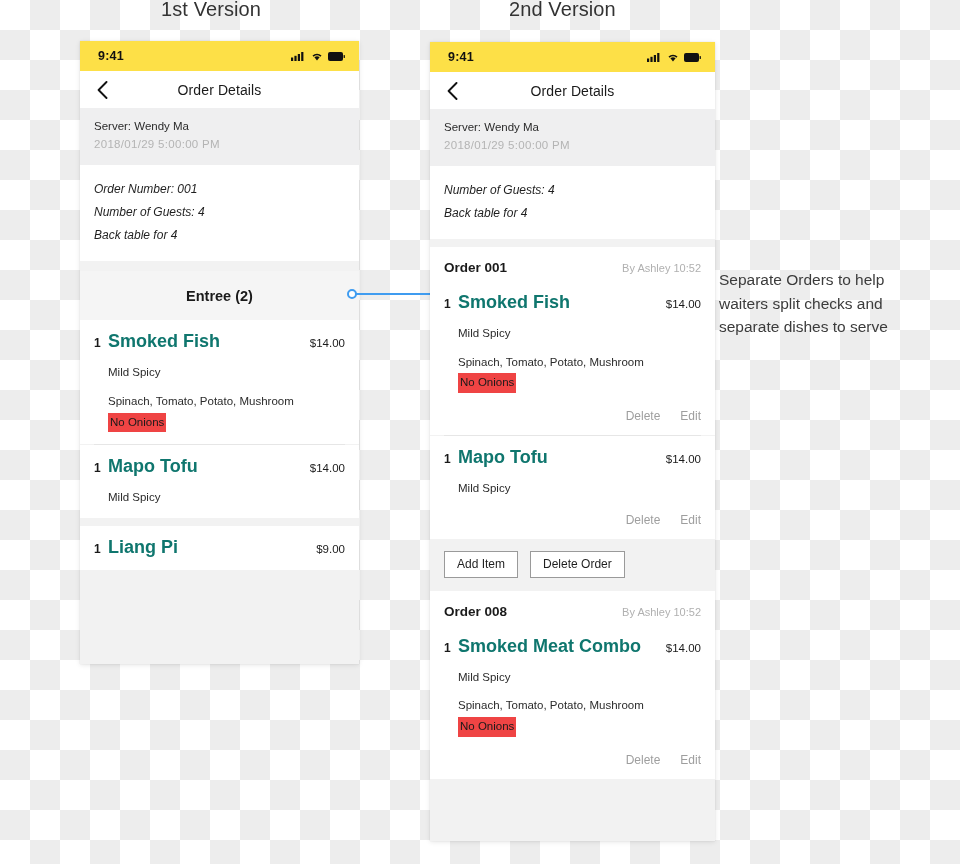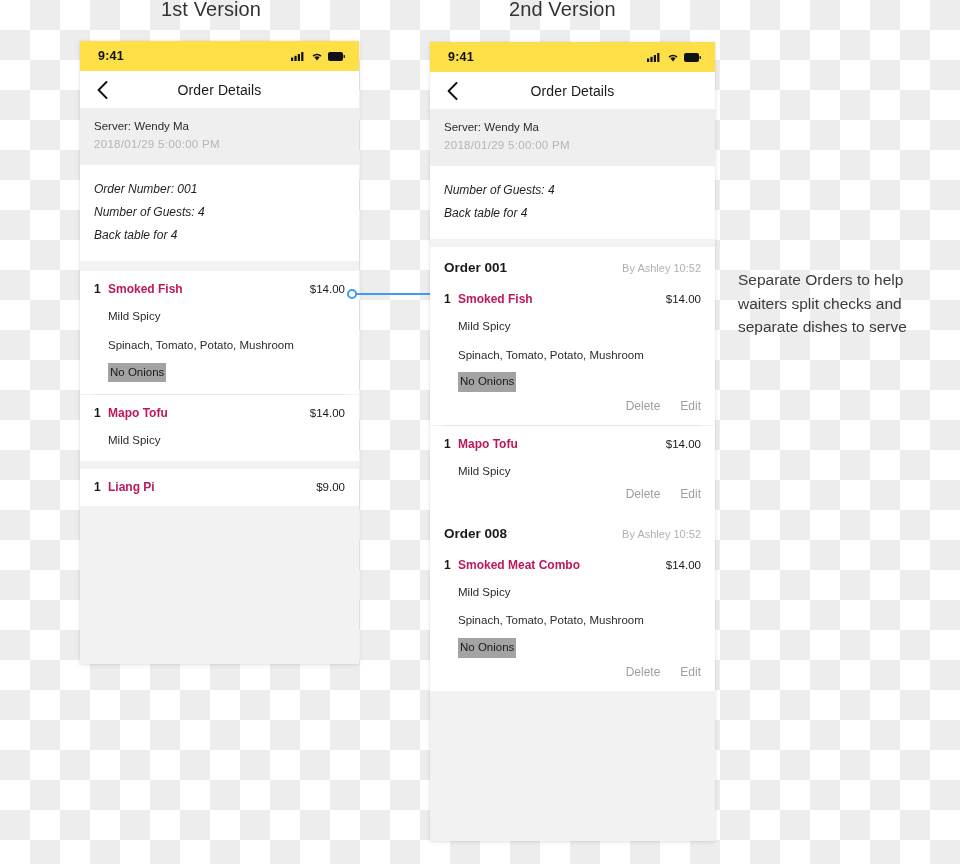--- a/index.html
+++ b/index.html
@@ -143,51 +143,51 @@
     align-items: baseline;
   }
   .dish-qty {
     font-size: 12px;
     font-weight: bold;
     color: #1a1a1a;
     width: 14px;
     flex: 0 0 14px;
   }
   .dish-name {
-    font-size: 12px;
+    font-size: 18px;
     font-weight: bold;
-    color: #be185d;
+    color: #0f766e;
     flex: 1 1 auto;
   }
   .dish-price {
     font-size: 11.5px;
     font-weight: normal;
     color: #1a1a1a;
     flex: 0 0 auto;
     white-space: nowrap;
   }
   .dish-opts { padding-left: 14px; }
   .dish-opt {
     font-size: 11.5px;
     color: #2b2b2b;
     line-height: 1.45;
     margin-top: 12px;
   }
   .dish-opt.note {
     display: inline-block;
-    background: #a3a3a3;
+    background: #ef4444;
     color: #1a1a1a;
     padding: 1px 2px 2px 2px;
-    margin-top: 9px;
+    margin-top: 3px;
   }
   .dish-actions {
     display: flex;
     justify-content: flex-end;
     gap: 20px;
-    margin-top: 7px;
+    margin-top: 16px;
   }
   .dish-actions span {
     font-size: 12px;
     color: #9e9e9e;
     cursor: pointer;
   }
   .rule {
     height: 1px;
     background: #e6e6e6;
     margin: 0 14px;
@@ -235,21 +235,21 @@
     left: 346px;
     top: 287px;
     width: 102px;
     height: 14px;
     pointer-events: none;
   }
 
   
   #annotation {
     position: absolute;
-    left: 738px;
+    left: 719px;
     top: 268px;
     width: 190px;
     font-size: 15.5px;
     line-height: 1.53;
     color: #3b3b3b;
   }
 </style>
 </head>
 <body>
 
@@ -299,20 +299,21 @@
   </div>
 
   <div class="card">
     <div class="info-line">Order Number: 001</div>
     <div class="info-line">Number of Guests: 4</div>
     <div class="info-line">Back table for 4</div>
   </div>
 
   <div class="spacer"></div>
 
+  <div class="section-header">Entree (2)</div>
   <div class="dish">
     <div class="dish-head">
       <span class="dish-qty">1</span>
       <span class="dish-name">Smoked Fish</span>
       <span class="dish-price">$14.00</span>
     </div>
     <div class="dish-opts">
       <div class="dish-opt">Mild Spicy</div>
       <div class="dish-opt">Spinach, Tomato, Potato, Mushroom</div>
       <div><span class="dish-opt note">No Onions</span></div>
@@ -426,20 +427,24 @@
     </div>
     <div class="dish-opts">
       <div class="dish-opt">Mild Spicy</div>
     </div>
     <div class="dish-actions">
       <span>Delete</span>
       <span>Edit</span>
     </div>
   </div>
 
+  <div class="btn-row">
+    <button class="btn">Add Item</button>
+    <button class="btn">Delete Order</button>
+  </div>
 
   <div class="order-head">
     <span class="order-label">Order 008</span>
     <span class="order-meta">By Ashley 10:52</span>
   </div>
   <div class="dish">
     <div class="dish-head">
       <span class="dish-qty">1</span>
       <span class="dish-name">Smoked Meat Combo</span>
       <span class="dish-price">$14.00</span>

